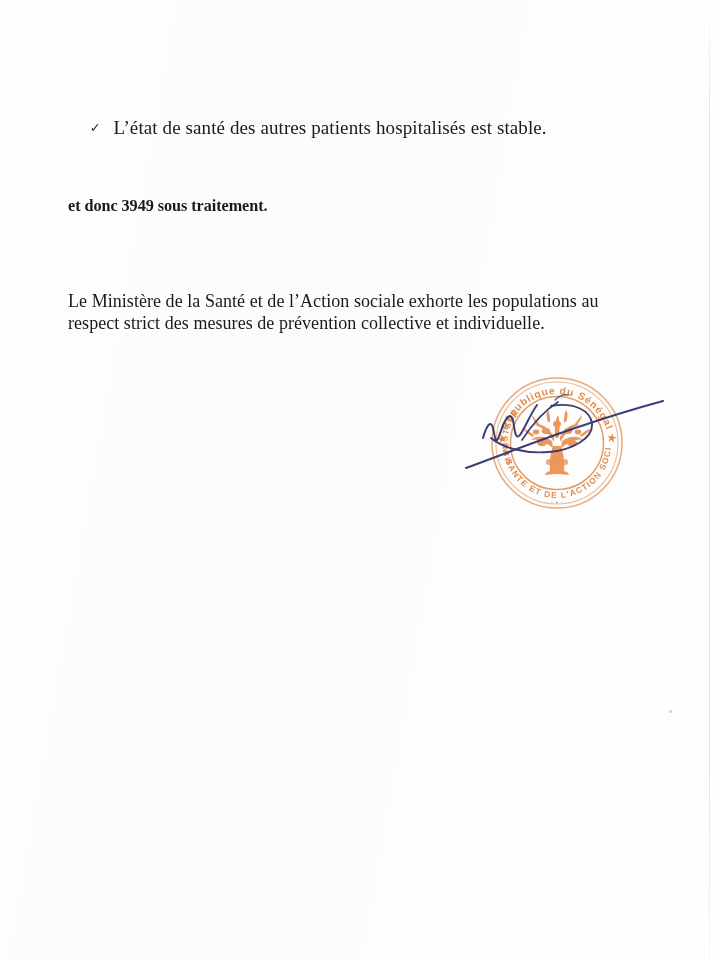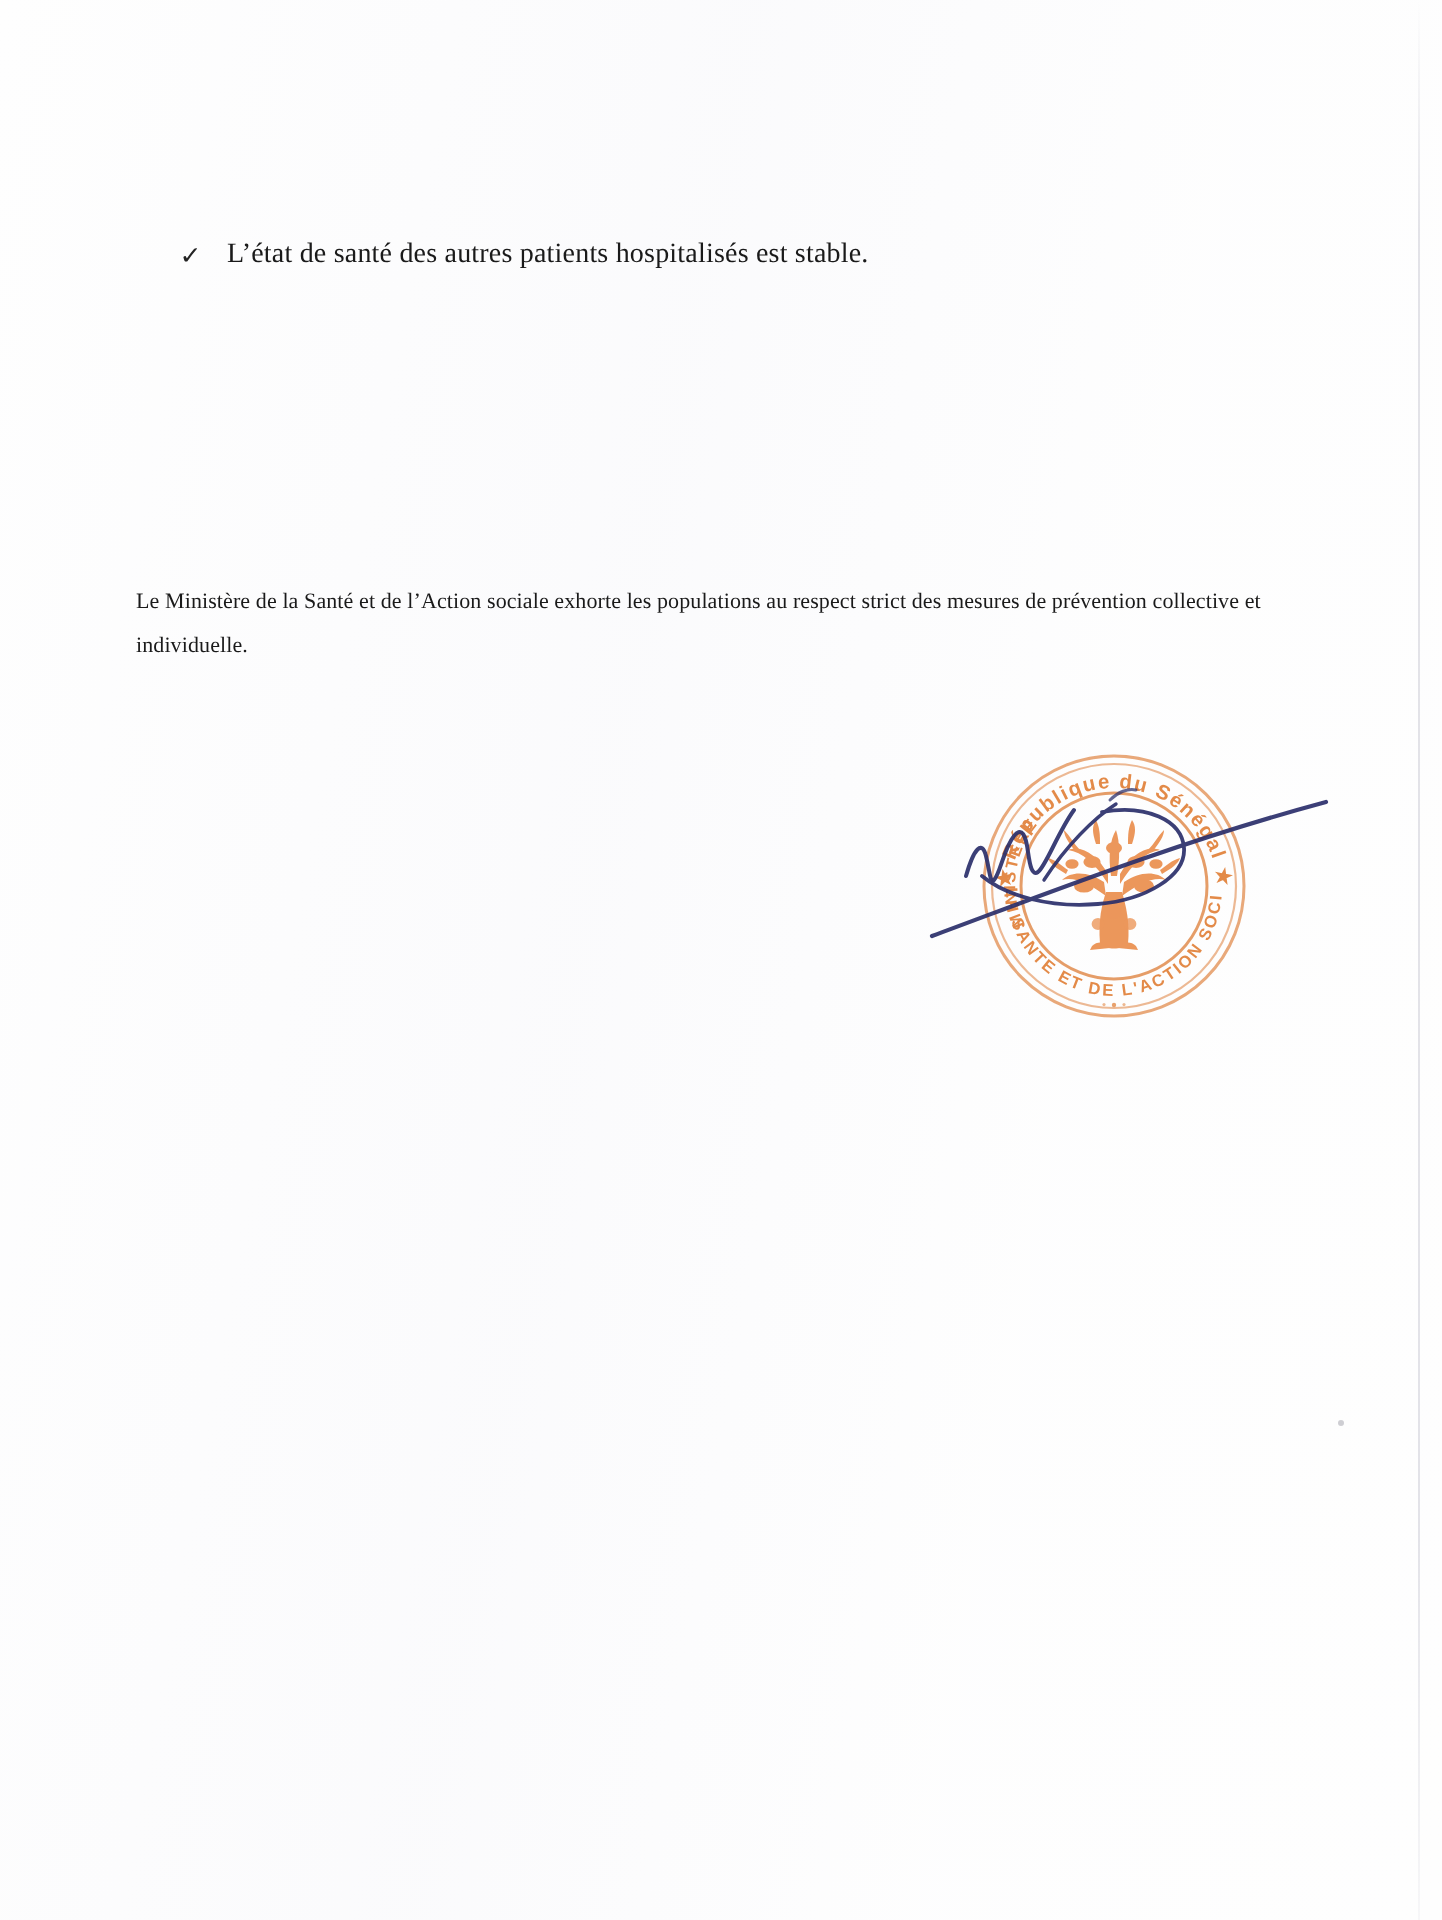--- a/index.html
+++ b/index.html
@@ -71,21 +71,21 @@
   }
   .check-mark {
     font-family: "DejaVu Sans", sans-serif;
     font-size: 12.5px;
     line-height: 20px;
     color: #242424;
     flex: 0 0 auto;
     transform: scaleX(1.05);
   }
   .bullet-text {
-    font-size: 14px;
+    font-size: 19px;
     line-height: 20px;
     letter-spacing: 0.1px;
   }
 
   
   .stats-block {
     position: absolute;
     left: 68px;
     top: 188px;
     width: 580px;
@@ -97,21 +97,21 @@
   .stats-block .stats-line {
     white-space: nowrap;
   }
 
   
   .closing-block {
     position: absolute;
     left: 68px;
     top: 291px;
     width: 566px;
-    font-size: 11px;
+    font-size: 18px;
     line-height: 21.5px;
     letter-spacing: 0.05px;
   }
 
   
   .stamp {
     position: absolute;
     left: 489px;
     top: 376px;
     width: 136px;
@@ -138,20 +138,21 @@
   <div class="paper-tint"></div>
   <div class="scan-edge-right"></div>
   <div class="scan-speck"></div>
 
   <div class="bullet-line">
     <span class="check-mark">✓</span>
     <span class="bullet-text">L’état de santé des autres patients hospitalisés est stable.</span>
   </div>
 
   <div class="stats-block">
+    <div class="stats-line">et donc 3949 sous traitement.</div>
   </div>
 
   <div class="closing-block">Le Ministère de la Santé et de l’Action sociale exhorte les populations au respect strict des mesures de prévention collective et individuelle.</div>
 
   <div class="stamp">
     <svg viewBox="0 0 136 134" xmlns="http://www.w3.org/2000/svg" aria-hidden="true">
       <defs>
         <path id="arcTop" d="M 16,70 A 52,52 0 0 1 120,70" fill="none"></path>
         <path id="arcBottom" d="M 14,68 A 54,54 0 0 0 122,68" fill="none"></path>
         <path id="arcLeftUp" d="M 23,86 A 46,46 0 0 1 30,36" fill="none"></path>

